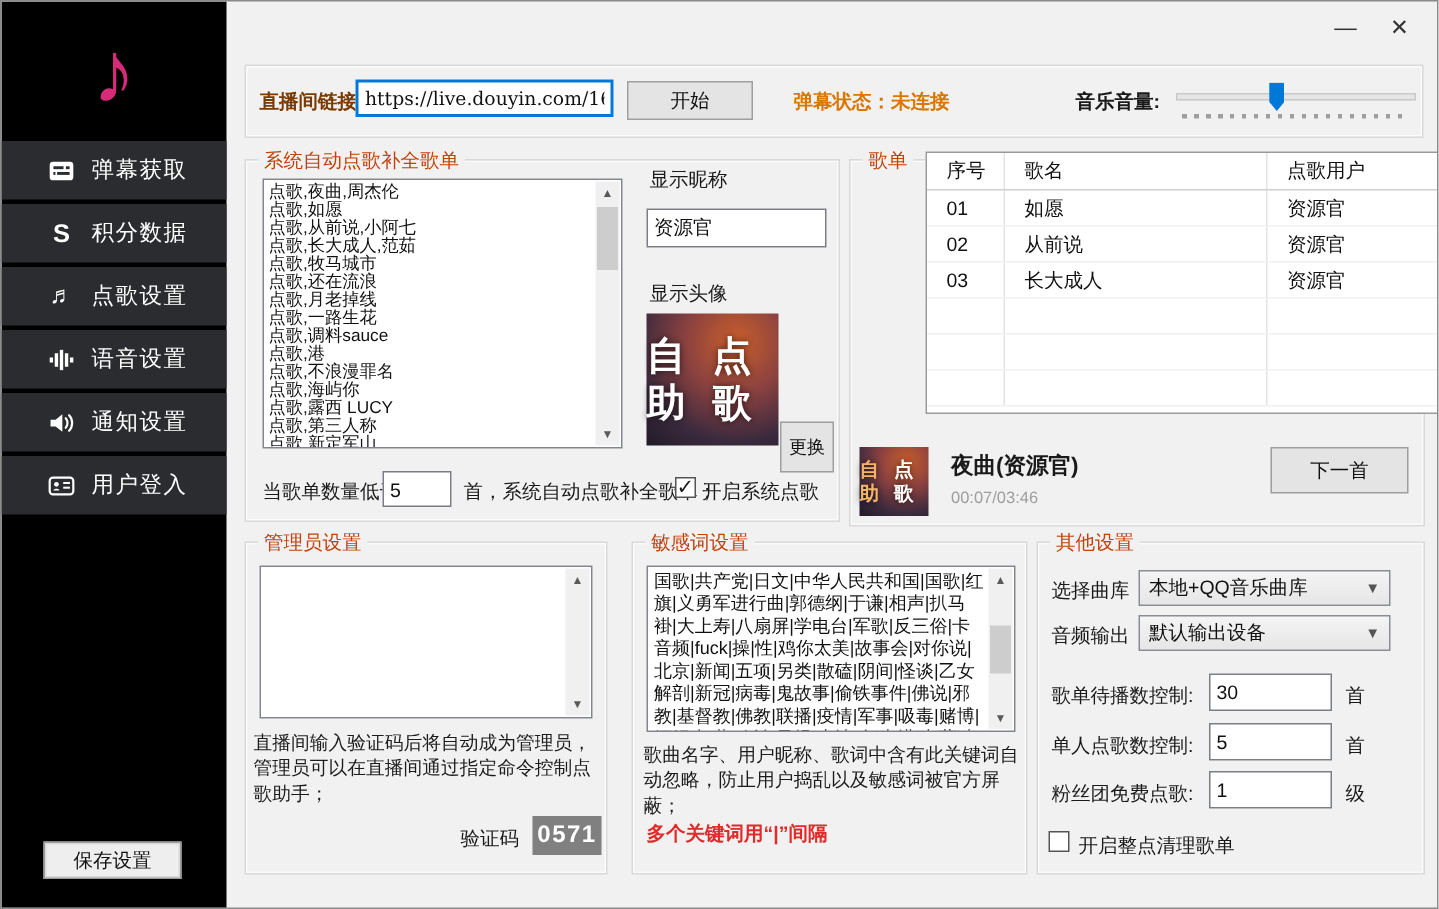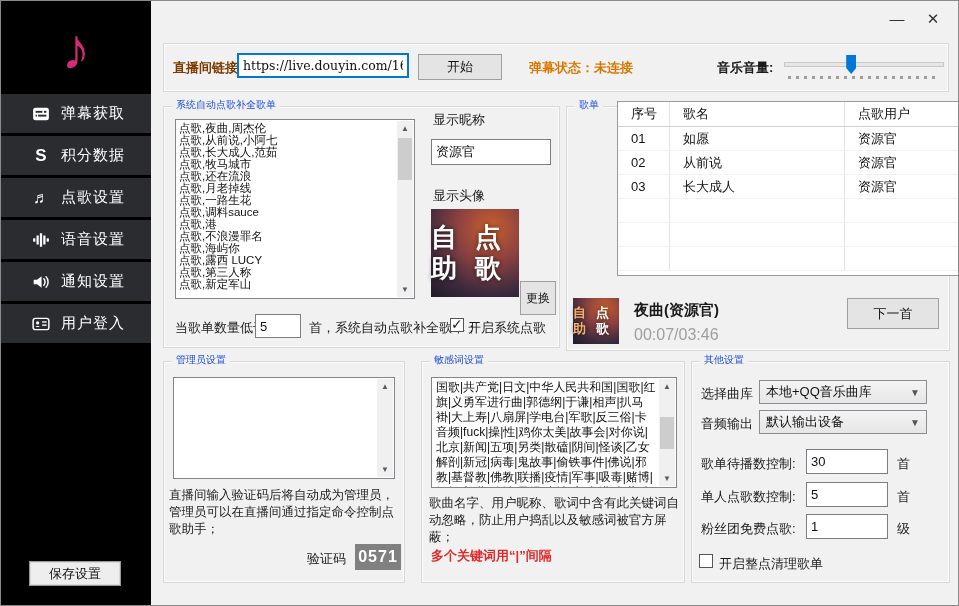--- a/index.html
+++ b/index.html
@@ -8,21 +8,21 @@
   .sidebar{position:absolute;left:0;top:0;width:150px;height:606px;background:#000;}
   .logo{position:absolute;left:0;top:8px;width:150px;text-align:center;font-size:58px;color:#d92a7a;line-height:80px;}
   .side-item{position:absolute;left:0;width:150px;height:39px;background:#2a2c30;color:#fff;display:flex;align-items:center;cursor:pointer;}
   .si-icon{width:20px;height:20px;margin-left:30px;display:flex;align-items:center;justify-content:center;color:#fff;font-weight:bold;}
   .si-label{margin-left:10px;font-size:15px;letter-spacing:1px;}
   .save-btn{position:absolute;left:28px;top:560px;width:92px;height:25px;background:#eee;border:1px solid #9a9a9a;box-shadow:0 0 0 1px #d9d9d9 inset;font-size:13px;color:#111;font-family:inherit;cursor:pointer;}
   
   .winbtn{position:absolute;top:6px;width:26px;height:24px;text-align:center;line-height:24px;color:#333;font-size:15px;cursor:pointer;}
   
   .groupbox{position:absolute;border:1px solid #d9d9d9;box-shadow:0 0 0 1px #fbfbfb inset;}
-  .gb-label{position:absolute;top:-9px;left:8px;background:#f1f1f1;padding:0 4px;font-size:10px;color:#1d4ed8;white-space:nowrap;}
+  .gb-label{position:absolute;top:-9px;left:8px;background:#f1f1f1;padding:0 4px;font-size:13px;color:#c2410c;white-space:nowrap;}
   .lbl{position:absolute;font-size:13px;color:#1a1a1a;white-space:nowrap;}
   .btn{position:absolute;background:#e4e4e4;border:1px solid #9f9f9f;font-size:13px;color:#111;font-family:inherit;cursor:pointer;}
   .tinput{position:absolute;border:1px solid #7a7d83;background:#fff;font-size:13px;color:#111;font-family:inherit;padding:0 4px;box-sizing:border-box;}
   .combo{position:absolute;background:linear-gradient(#f4f4f4,#e6e6e6);border:1px solid #8a8d92;font-size:13px;color:#111;display:flex;align-items:center;padding:0 6px;box-sizing:border-box;cursor:pointer;}
   .combo .arrow{margin-left:auto;font-size:10px;color:#555;}
   .checkbox{position:absolute;width:14px;height:14px;background:#fff;border:1px solid #555;box-sizing:border-box;cursor:pointer;}
   .checkbox.checked::after{content:"✓";position:absolute;top:-3px;left:0;font-size:14px;color:#1a1a1a;font-weight:bold;}
   
   .scrollbar{position:absolute;right:1px;top:1px;bottom:1px;width:16px;background:#f0f0f0;}
   .sb-btn{height:15px;text-align:center;line-height:15px;font-size:8px;color:#5a5a5a;cursor:pointer;}
@@ -139,20 +139,21 @@
     <div class="slider-thumb" id="volume-thumb" style="left: 42%;"></div>
     <div class="slider-ticks"></div>
   </div>
 
   <div class="groupbox" style="left:162px;top:105px;width:395px;height:240px;">
     <span class="gb-label">系统自动点歌补全歌单</span>
   </div>
   <div class="listbox" style="left:174px;top:118px;width:240px;height:180px;">
     <div id="song-list" style="padding-top:2px;">
         <div class="song-line">点歌,夜曲,周杰伦</div>
+        <div class="song-line">点歌,如愿</div>
         <div class="song-line">点歌,从前说,小阿七</div>
         <div class="song-line">点歌,长大成人,范茹</div>
         <div class="song-line">点歌,牧马城市</div>
         <div class="song-line">点歌,还在流浪</div>
         <div class="song-line">点歌,月老掉线</div>
         <div class="song-line">点歌,一路生花</div>
         <div class="song-line">点歌,调料sauce</div>
         <div class="song-line">点歌,港</div>
         <div class="song-line">点歌,不浪漫罪名</div>
         <div class="song-line">点歌,海屿你</div>
@@ -224,21 +225,21 @@
           <div class="pcell c2"></div>
         </div>
       </div>
   </div>
 
   <div class="avatar" style="position:absolute;left:572px;top:297px;width:46px;height:46px;font-size:13px;line-height:16px;">
     <span style="color:#f4b36a">自助</span>
     <span>点歌</span>
   </div>
   <span class="lbl" style="left:633px;top:300px;font-size:15px;font-weight:bold;">夜曲(资源官)</span>
-  <span class="lbl" style="left:633px;top:325px;color:#9e9e9e;font-size:16px;">00:07/03:46</span>
+  <span class="lbl" style="left:633px;top:325px;color:#9e9e9e;font-size:11px;">00:07/03:46</span>
   <button class="btn" style="left:846px;top:297px;width:92px;height:31px;">下一首</button>
 
   <div class="groupbox" style="left:162px;top:360px;width:240px;height:220px;">
     <span class="gb-label">管理员设置</span>
   </div>
   <div class="textarea" style="left:172px;top:376px;width:222px;height:102px;">
     <div class="scrollbar">
       <div class="sb-btn">▲</div>
       <div class="sb-btn sb-down">▼</div>
     </div>

